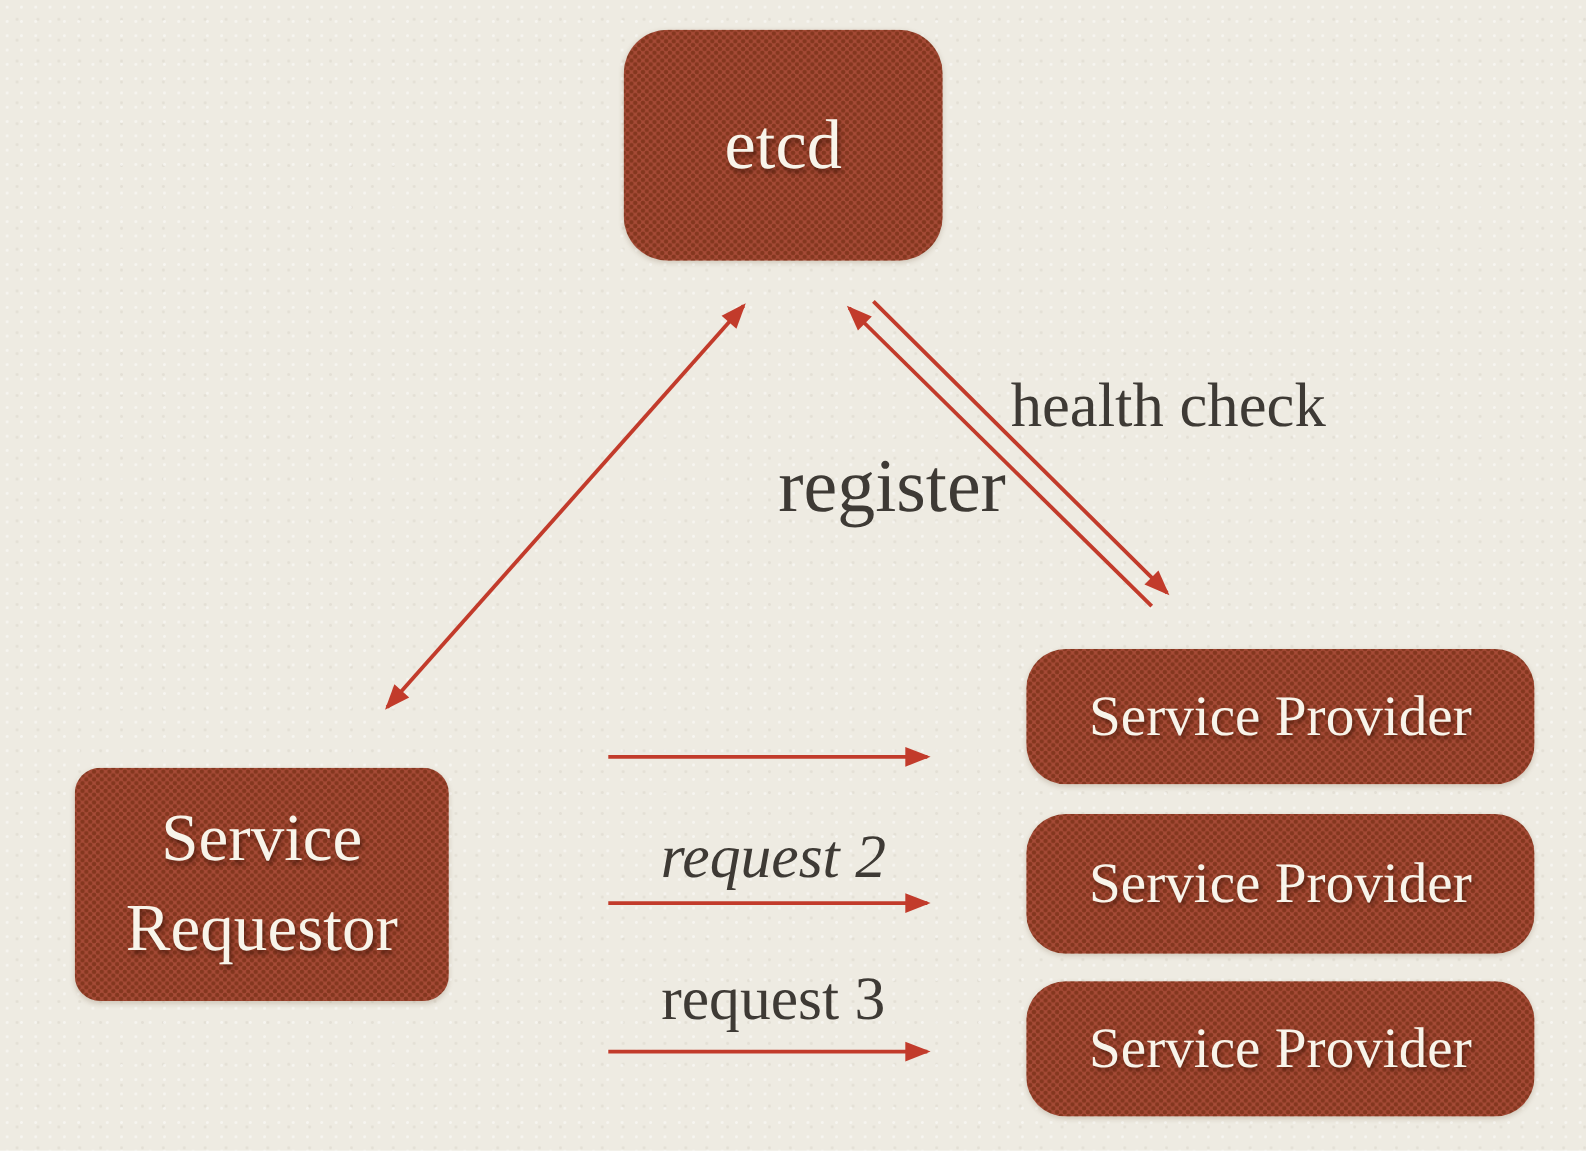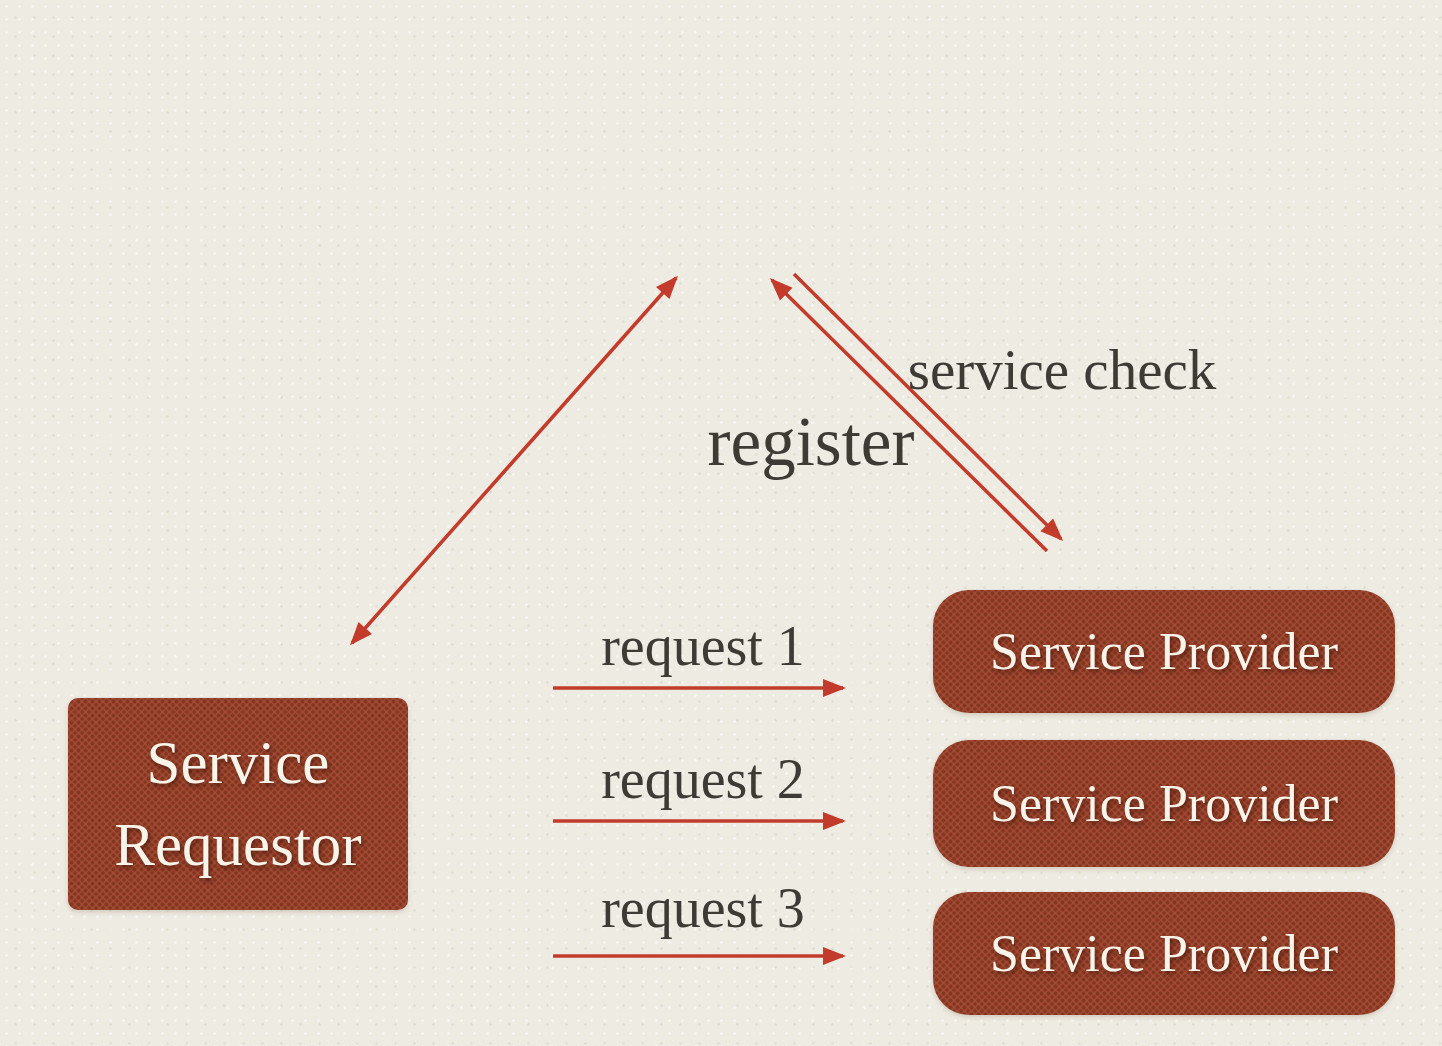--- a/index.html
+++ b/index.html
@@ -43,37 +43,37 @@
       radial-gradient(circle, var(--node-dot, #84371f) 1.7px, rgba(0,0,0,0) 2.4px),
       radial-gradient(circle, var(--node-dot, #84371f) 1.7px, rgba(0,0,0,0) 2.4px);
     background-size: 7px 7px, 7px 7px;
     background-position: 0 0, 3.5px 3.5px;
     box-shadow: 0 2px 5px rgba(110, 80, 55, 0.22);
   }
   .node-label {
     text-shadow: 2px 3px 4px rgba(55, 16, 6, 0.6);
   }
   .node-etcd      { left: 567px; top: 27px;  width: 290px; height: 210px; border-radius: 40px; font-size: 64px; }
-  .node-requestor { left: 68px;  top: 698px; width: 340px; height: 212px; border-radius: 10px; font-size: 61px; line-height: 1.35; }
+  .node-requestor { left: 68px;  top: 698px; width: 340px; height: 212px; border-radius: 23px; font-size: 61px; line-height: 1.35; }
   .node-requestor .node-label { width: 300px; }
   .node-sp1       { left: 933px; top: 590px; width: 462px; height: 123px; border-radius: 36px; font-size: 52px; }
   .node-sp2       { left: 933px; top: 740px; width: 462px; height: 127px; border-radius: 36px; font-size: 52px; }
   .node-sp3       { left: 933px; top: 892px; width: 462px; height: 123px; border-radius: 36px; font-size: 52px; }
   .edge-label {
     position: absolute;
     transform: translate(-50%, -50%);
     text-align: center;
     color: var(--label-text, #3e3a35);
     white-space: nowrap;
   }
   .lbl-find     { left: 297px;  top: 371px; width: 520px; font-size: 57px; line-height: 1.45; white-space: normal; }
   .lbl-register { left: 811px;  top: 442px; font-size: 69px; }
   .lbl-health   { left: 1062px; top: 369px; font-size: 57px; }
   .lbl-req1     { left: 703px;  top: 646px; font-size: 56px; }
-  .lbl-req2     { left: 703px;  top: 779px; font-size: 56px; }
+  .lbl-req2     { left: 703px;  top: 779px; font-size: 56px; font-style: italic; }
   .lbl-req3     { left: 703px;  top: 908px; font-size: 56px; }
 </style>
 </head>
 <body>
 
 <div class="canvas">
 
   <svg class="arrows" viewBox="0 0 1442 1046" xmlns="http://www.w3.org/2000/svg">
     <defs>
       <marker id="ah" markerUnits="userSpaceOnUse" markerWidth="28" markerHeight="24" refX="22" refY="11" orient="auto-start-reverse">
@@ -81,36 +81,38 @@
       </marker>
     </defs>
     <line class="arrow-line" x1="352" y1="643" x2="676" y2="278" marker-start="url(#ah)" marker-end="url(#ah)"></line>
     <line class="arrow-line" x1="1047" y1="551" x2="772" y2="280" marker-end="url(#ah)"></line>
     <line class="arrow-line" x1="794" y1="274" x2="1061" y2="539" marker-end="url(#ah)"></line>
     <line class="arrow-line" x1="553" y1="688" x2="843" y2="688" marker-end="url(#ah)"></line>
     <line class="arrow-line" x1="553" y1="821" x2="843" y2="821" marker-end="url(#ah)"></line>
     <line class="arrow-line" x1="553" y1="956" x2="843" y2="956" marker-end="url(#ah)"></line>
   </svg>
 
+  <div class="node node-etcd">
+    <span class="node-label">etcd</span>
+  </div>
 
   <div class="node node-requestor">
     <span class="node-label">Service Requestor</span>
   </div>
 
   <div class="node node-sp1">
     <span class="node-label">Service Provider</span>
   </div>
 
   <div class="node node-sp2">
     <span class="node-label">Service Provider</span>
   </div>
 
   <div class="node node-sp3">
     <span class="node-label">Service Provider</span>
   </div>
 
   <div class="edge-label lbl-register">register</div>
-  <div class="edge-label lbl-health">service check</div>
-  <div class="edge-label lbl-req1">request 1</div>
+  <div class="edge-label lbl-health">health check</div>
   <div class="edge-label lbl-req2">request 2</div>
   <div class="edge-label lbl-req3">request 3</div>
 
 </div>
 
 </body></html>

